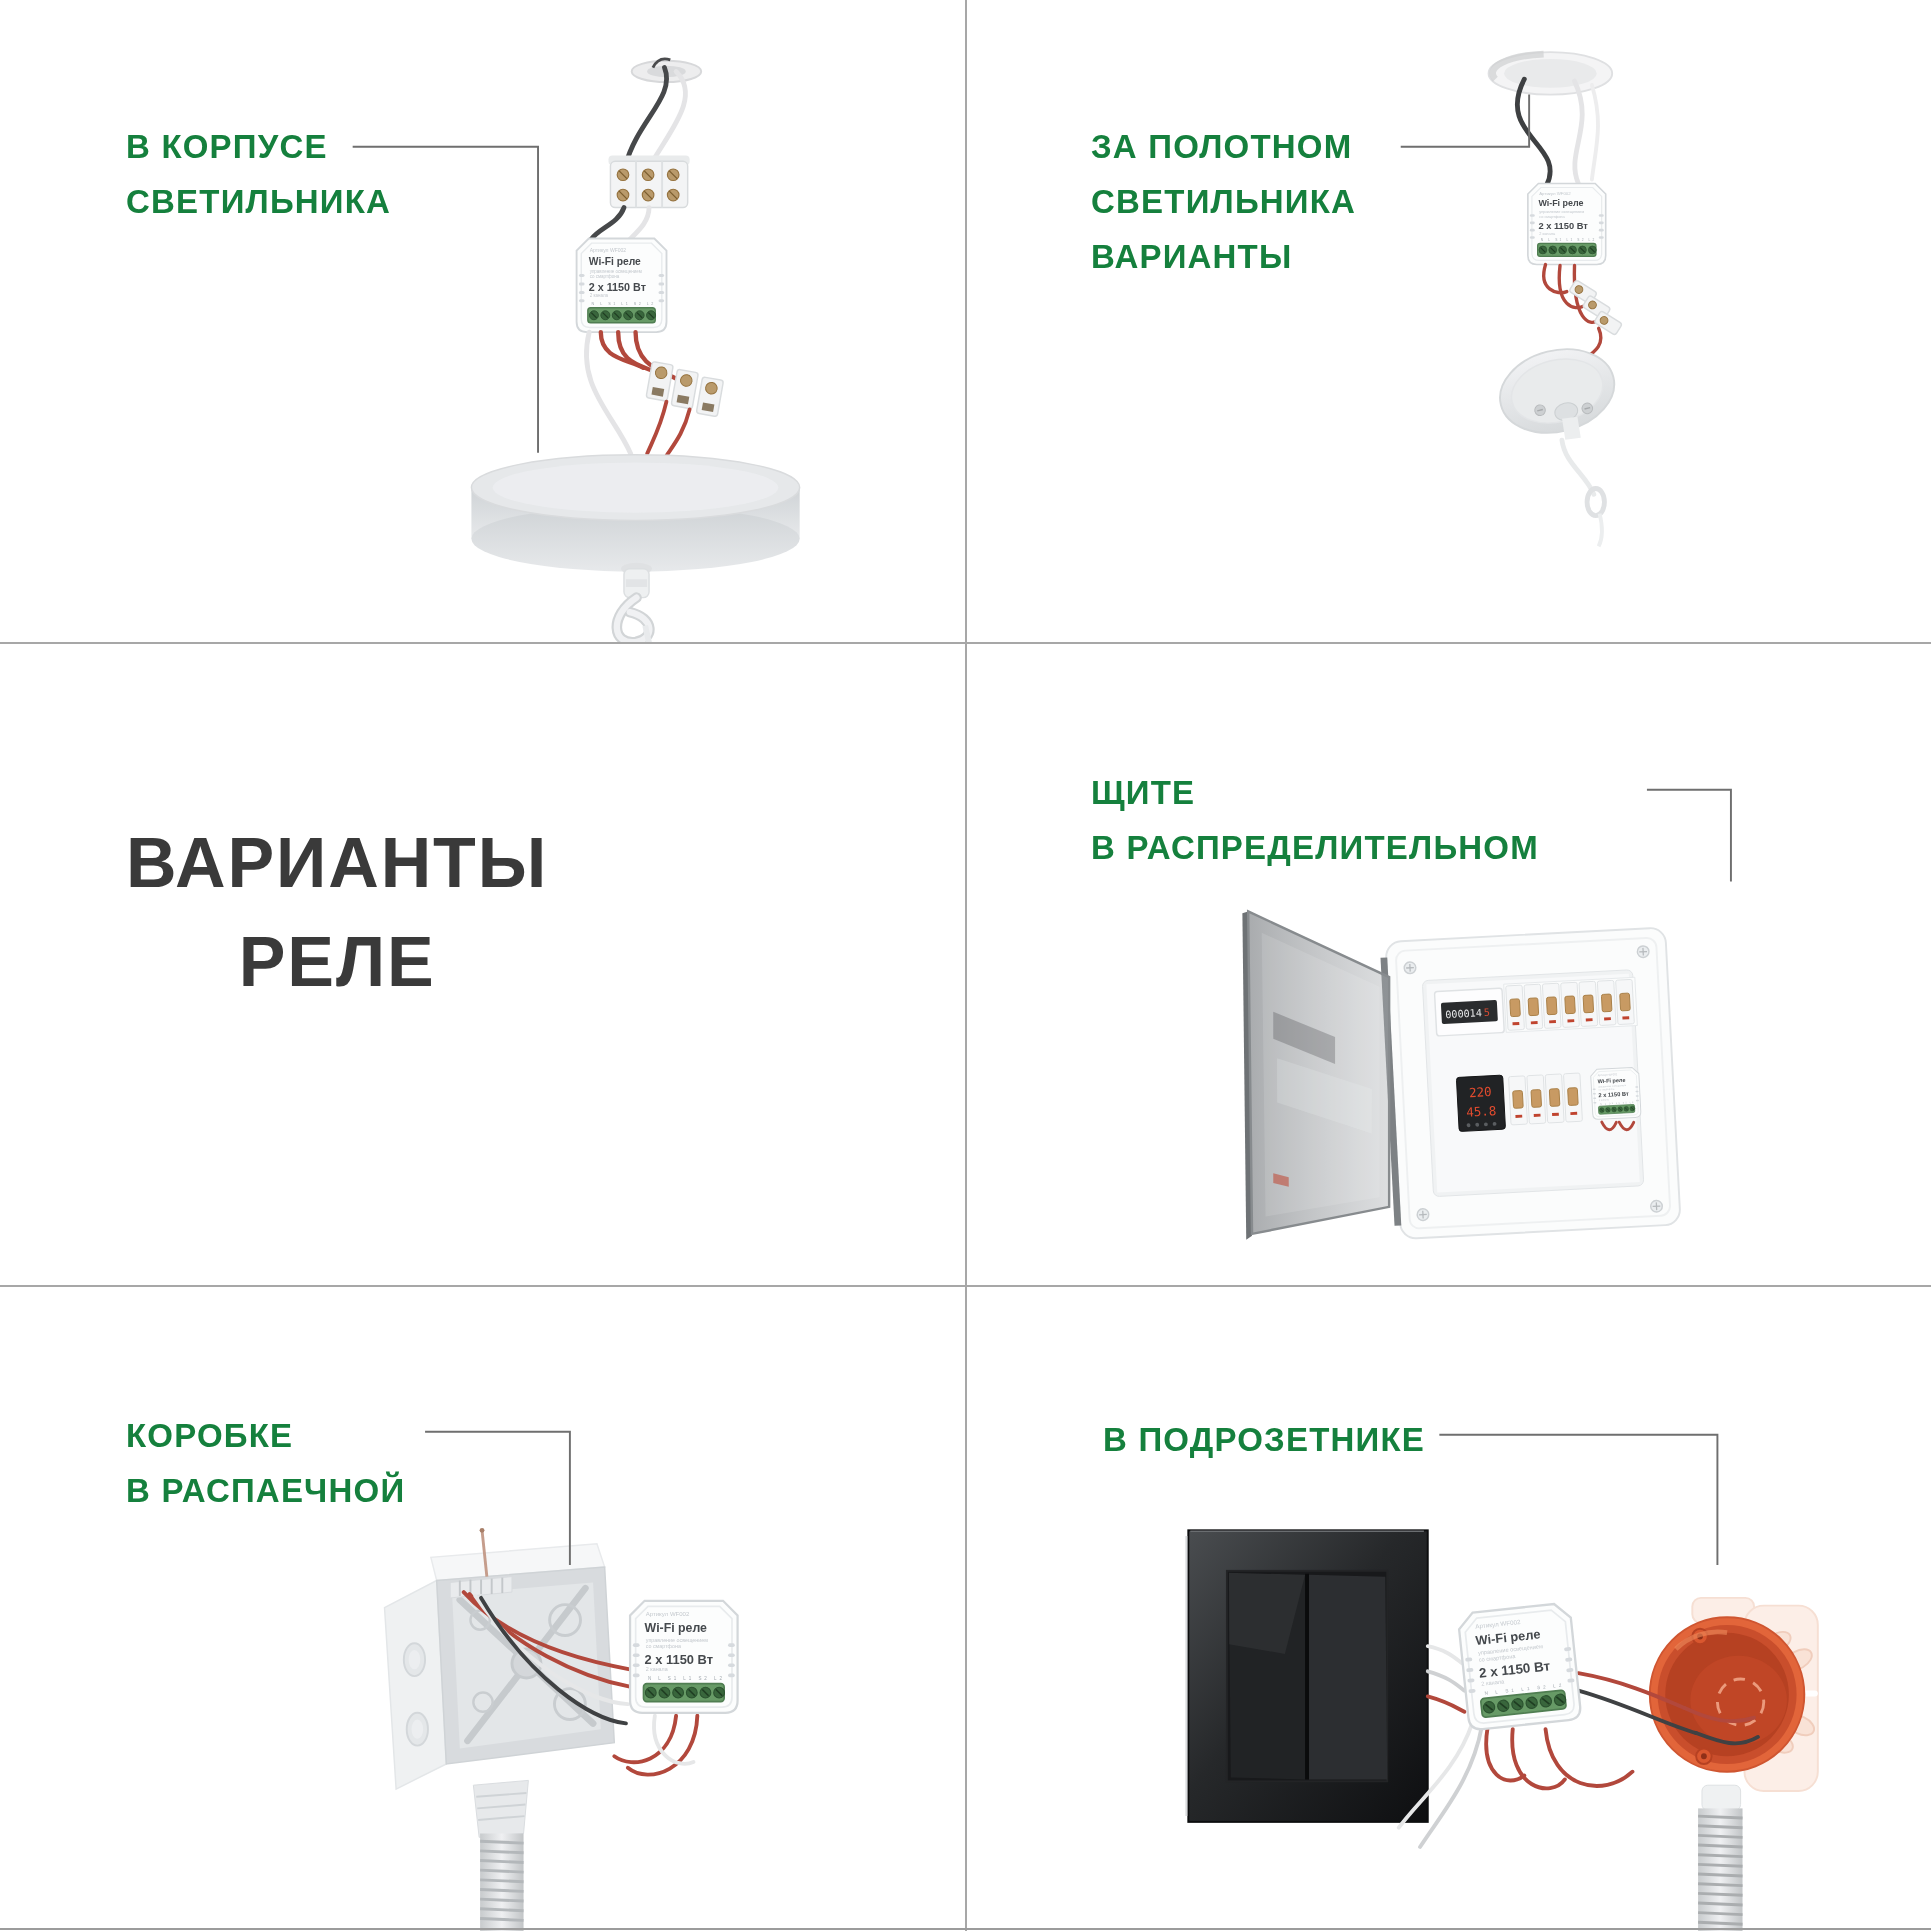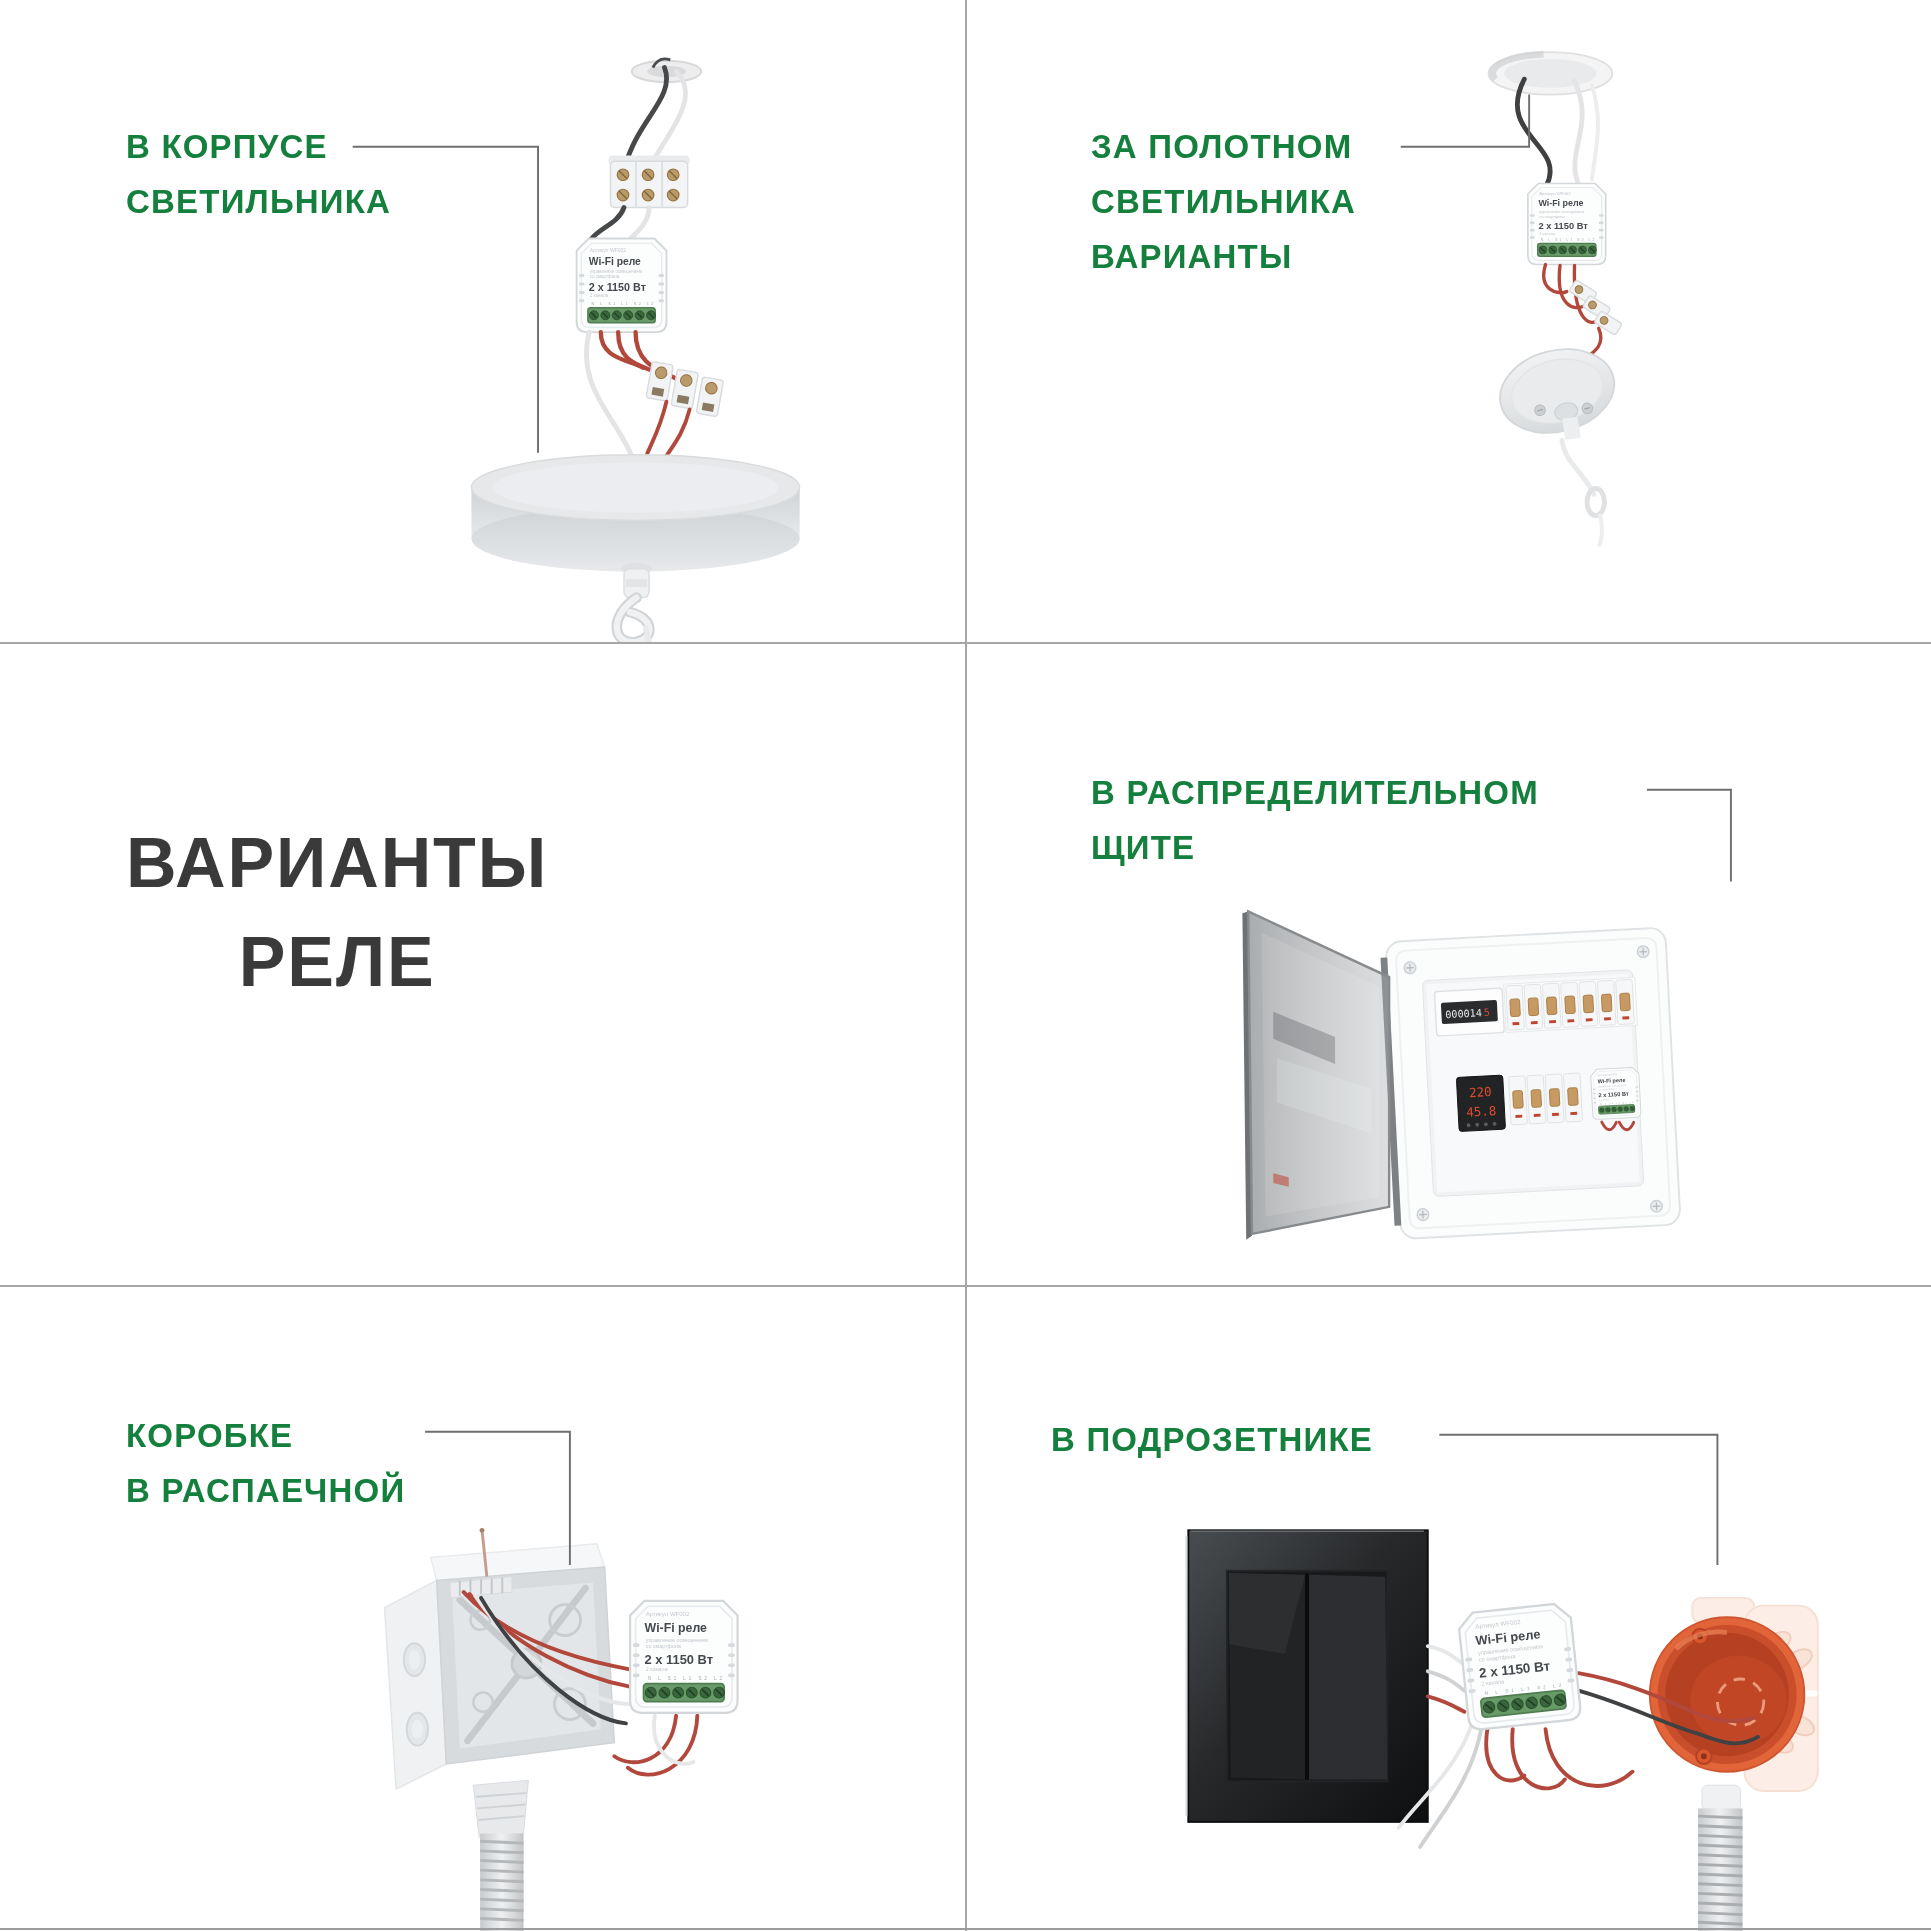--- a/index.html
+++ b/index.html
@@ -35,30 +35,30 @@
   <span class="ll">СВЕТИЛЬНИКА</span>
   <span class="ll">ВАРИАНТЫ</span>
 </div>
 
 <div class="big-title">
   <span class="ll">ВАРИАНТЫ</span>
   <span class="ll">РЕЛЕ</span>
 </div>
 
 <div class="cell-label" style="left:1091px;top:765px">
+  <span class="ll">ЩИТЕ</span>
   <span class="ll">В РАСПРЕДЕЛИТЕЛЬНОМ</span>
-  <span class="ll">ЩИТЕ</span>
 </div>
 
 <div class="cell-label" style="left:126px;top:1408px">
   <span class="ll">КОРОБКЕ</span>
   <span class="ll">В РАСПАЕЧНОЙ</span>
 </div>
 
-<div class="cell-label" style="left:1051px;top:1412px">
+<div class="cell-label" style="left:1103px;top:1412px">
   <span class="ll">В ПОДРОЗЕТНИКЕ</span>
 </div>
 
 <svg class="scene" style="left:0;top:0" width="966" height="643" viewBox="0 0 1000 666">
   <defs>
     <linearGradient id="gradSide" x1="0" y1="0" x2="0" y2="1">
       <stop offset="0" stop-color="#cfd3d6"></stop>
         <stop offset="1" stop-color="#e7e9eb"></stop>
     </linearGradient>
     <linearGradient id="gradGlass" x1="0" y1="0" x2="1" y2="1">

